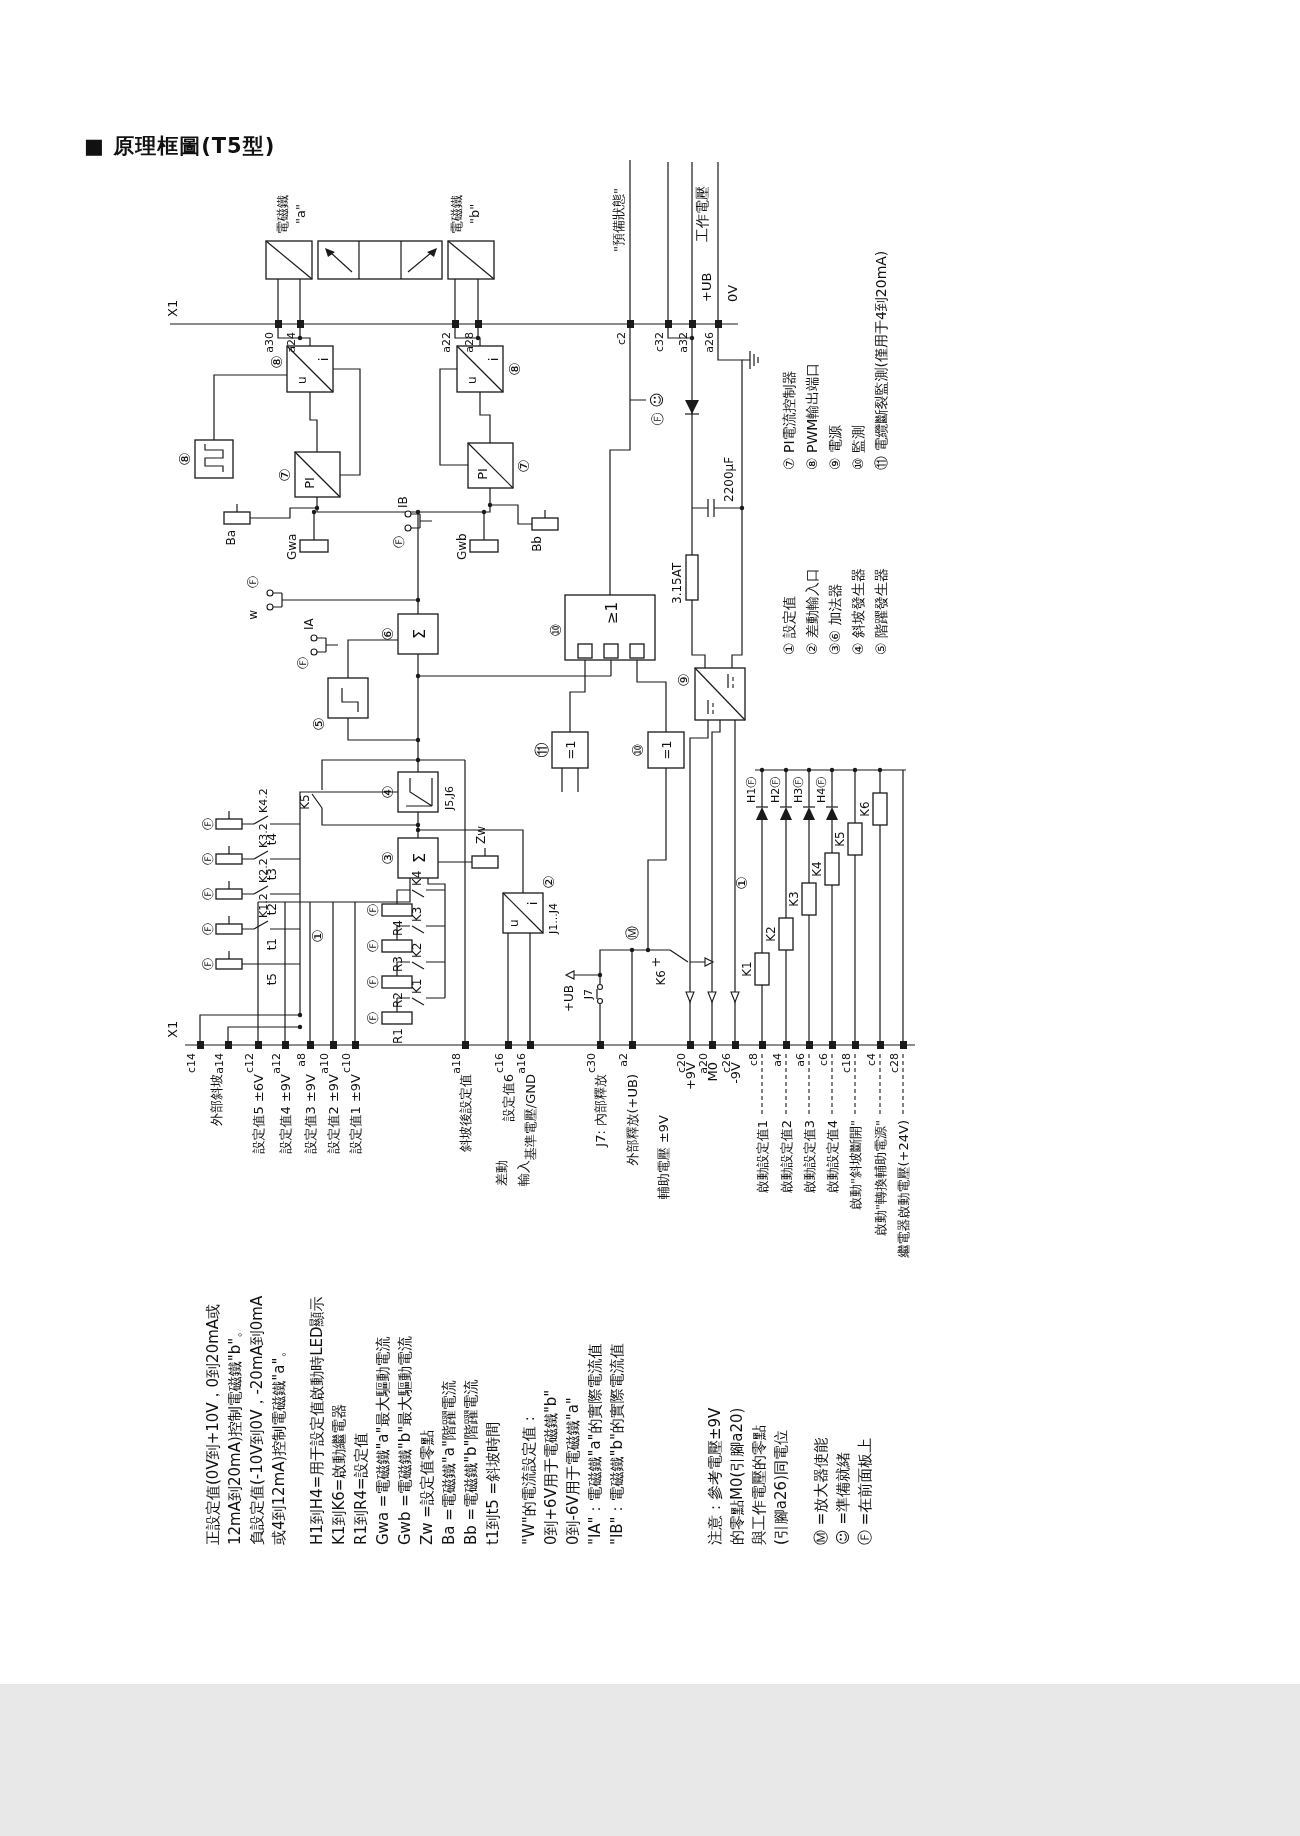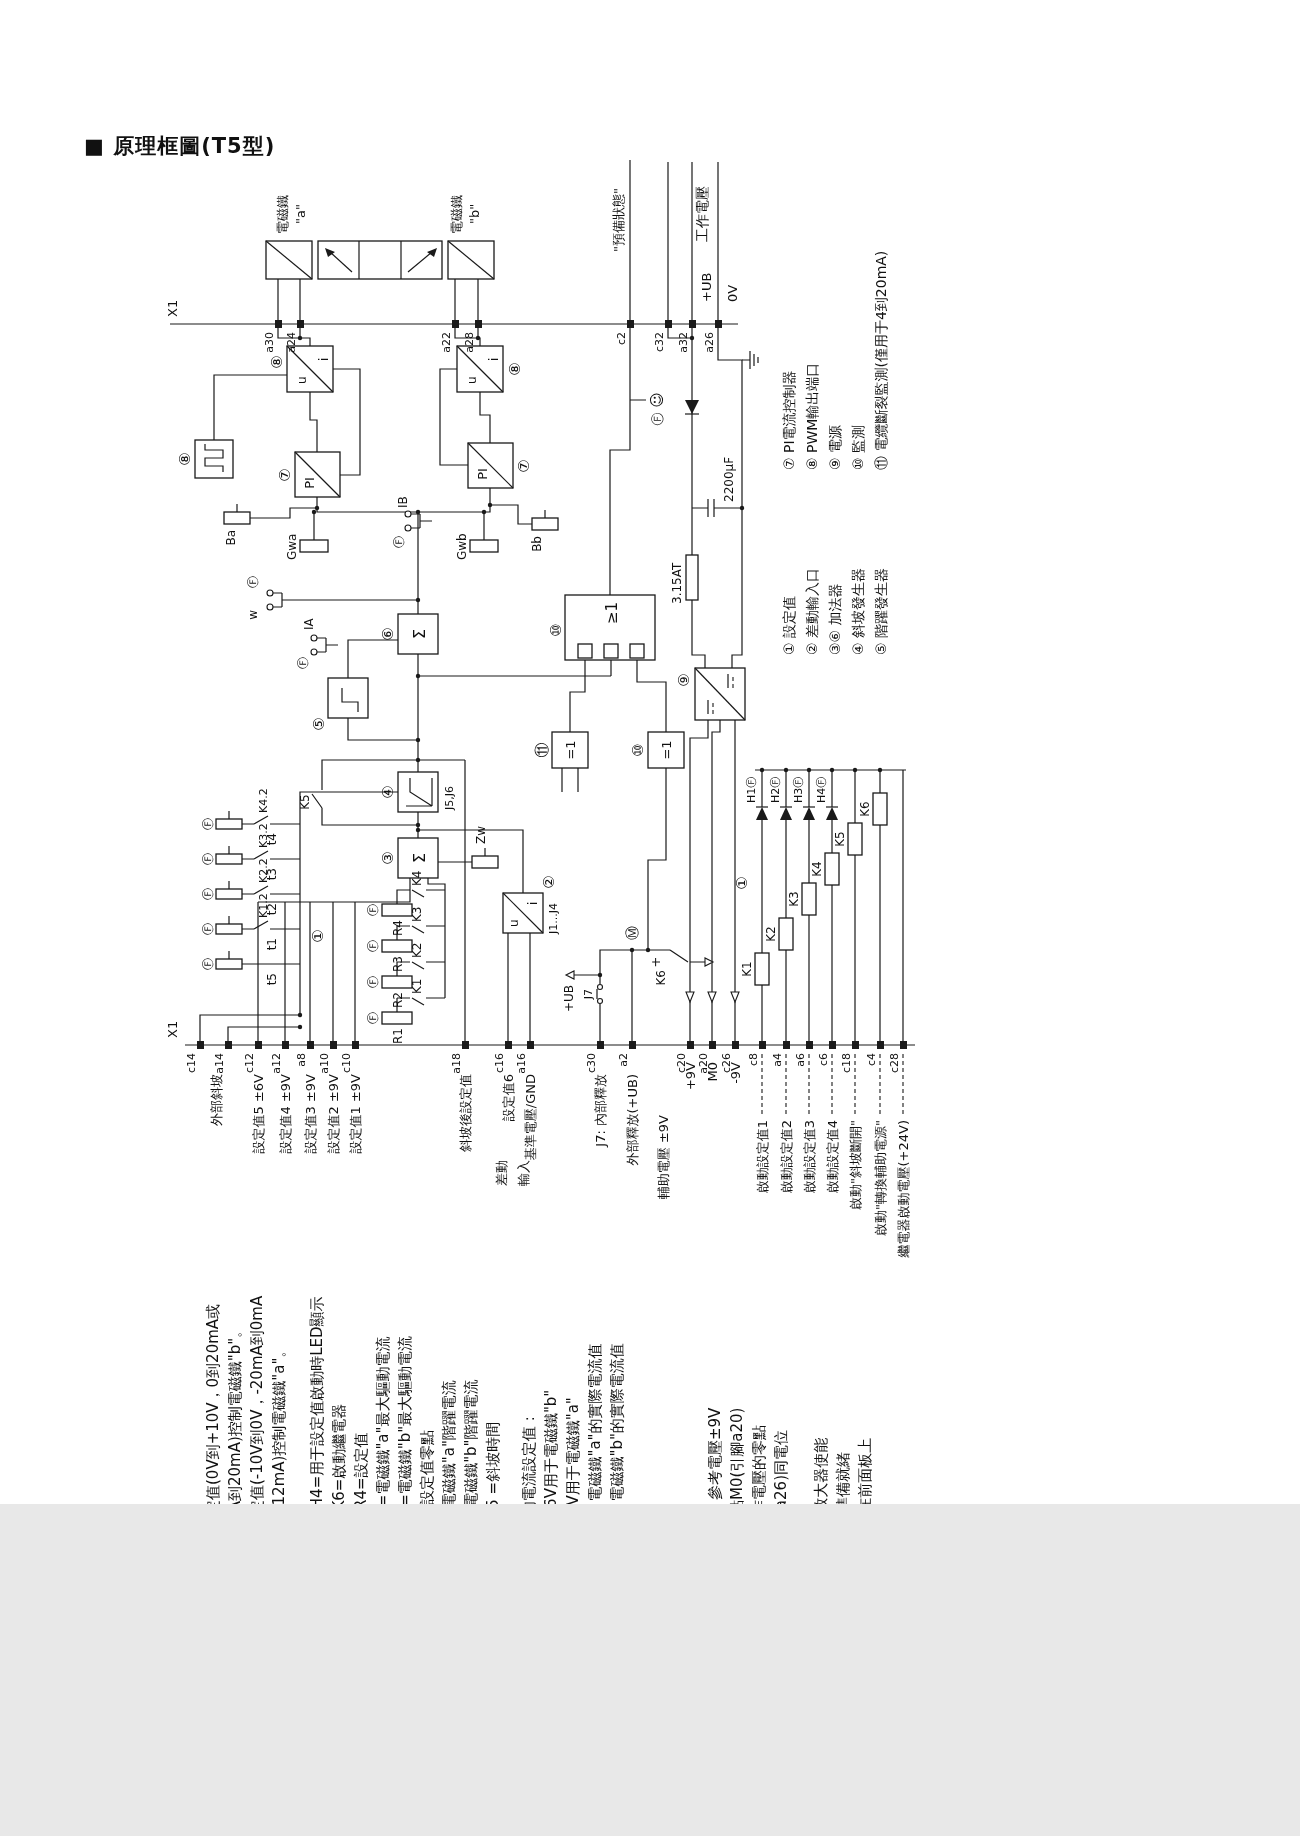--- a/index.html
+++ b/index.html
@@ -1,16 +1,16 @@
 <!DOCTYPE html>
 <html><head>
 <meta charset="utf-8">
 <style>
   html,body{margin:0;padding:0;background:#e8e8e8;}
-  .pg{position:relative;width:1300px;height:1504px;background:#ffffff;overflow:hidden;
+  .pg{position:relative;width:1300px;height:1684px;background:#ffffff;overflow:hidden;
       font-family:"DejaVu Sans",sans-serif;color:#111;}
   .title{position:absolute;left:84px;top:132px;font-size:21px;font-weight:bold;letter-spacing:1px;}
   .canvas{position:absolute;left:60px;top:1560px;width:1420px;height:940px;
           transform-origin:0 0;transform:rotate(-90deg);}
   svg{font-family:"DejaVu Sans",sans-serif;}
   svg text{fill:#111;}
   .w{fill:none;stroke:#1a1a1a;stroke-width:1.2;}
   .wd{fill:none;stroke:#1a1a1a;stroke-width:1.1;stroke-dasharray:4,3;}
   .bx{fill:#ffffff;stroke:#1a1a1a;stroke-width:1.3;}
   .dt{fill:#1a1a1a;stroke:none;}

